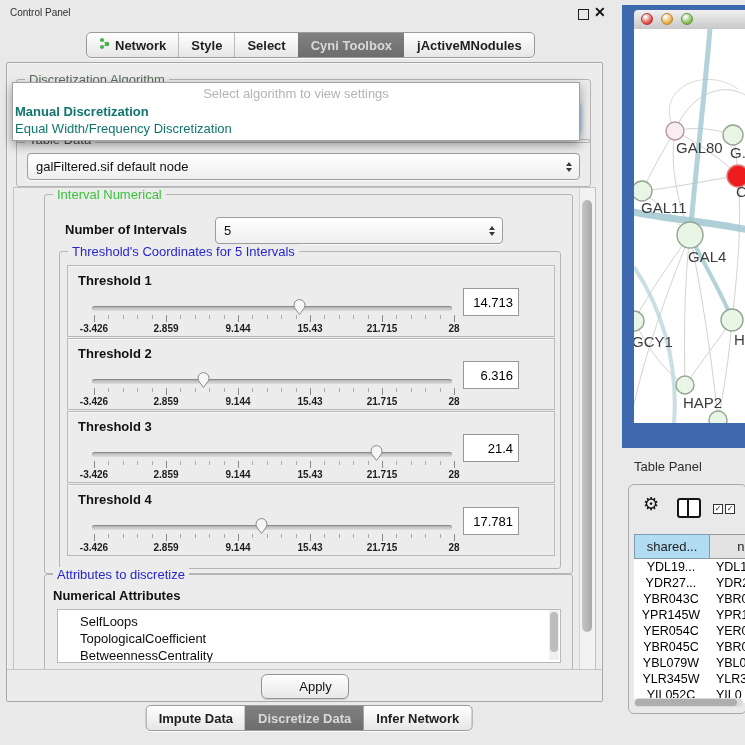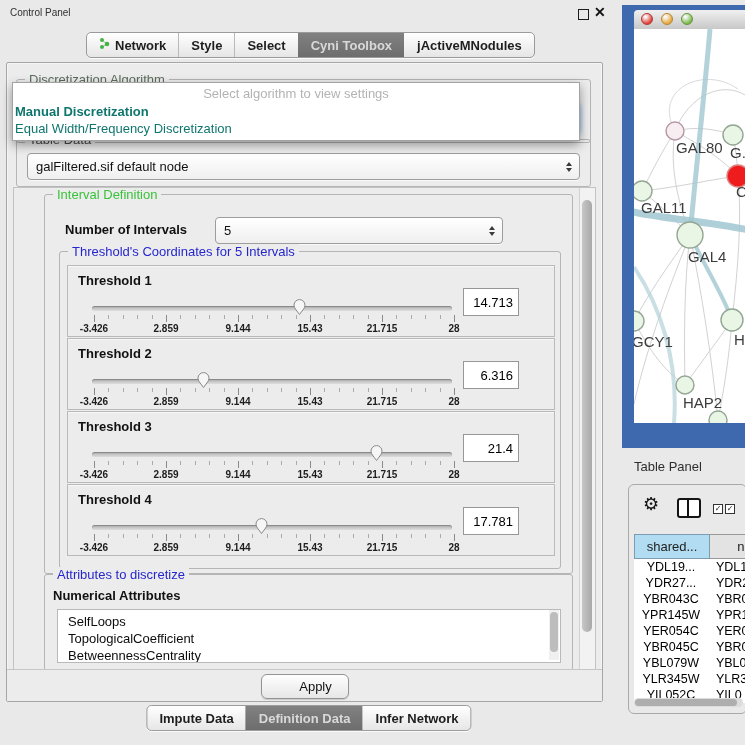--- a/index.html
+++ b/index.html
@@ -55,21 +55,21 @@
   .tick{position:absolute;width:1px;background:#8a8a8a;}
   .tick.major{top:49px;height:7px;}
   .tick.minor{top:49px;height:4px;background:#aaa;}
   .tick-label{position:absolute;top:57px;font-size:10px;font-weight:bold;color:#1d1d1d;transform:translateX(-50%);white-space:nowrap;}
   .value-box{position:absolute;left:395px;top:22px;width:56px;height:28px;box-sizing:border-box;background:#fff;border:1px solid #979797;display:flex;align-items:center;justify-content:flex-end;padding-right:5px;font-size:13px;color:#000;}
 
   .bold-label{font-weight:bold;font-size:13px;color:#111;}
 
   
   .attr-list{position:absolute;left:12px;top:34px;width:502px;height:52px;background:#fff;border:1px solid #b9b9b9;overflow:hidden;}
-  .attr-item{height:17px;line-height:17px;padding-left:10px;font-size:13px;color:#0c0c0c;cursor:pointer;}
+  .attr-item{height:17px;line-height:17px;padding-left:22px;font-size:13px;color:#0c0c0c;cursor:pointer;}
   .attr-list .pad{height:3px;}
   .attr-scroll{position:absolute;right:1px;top:1px;bottom:1px;width:10px;background:#f0f0f0;}
   .attr-scroll .thumb{position:absolute;left:1px;top:2px;width:8px;height:40px;border-radius:4px;background:#bdbdbd;}
 
   
   .apply-row{position:absolute;left:0;right:0;top:606px;height:31px;border-top:1px solid #c6c6c6;background:#ececec;}
   .apply-btn{position:absolute;left:50%;top:4px;transform:translateX(-50%);width:64px;height:23px;border:1px solid #949494;border-radius:6px;background:linear-gradient(#fefefe,#e7e7e7);font-size:13px;color:#111;display:flex;align-items:center;justify-content:center;cursor:pointer;box-shadow:0 1px 1px rgba(0,0,0,.15);padding-left:22px;}
 
   
   .netwin{position:absolute;left:622px;top:5px;width:123px;height:443px;background:#3e69ae;box-shadow:inset 3px 0 0 #3054940;}
@@ -153,21 +153,21 @@
           <span class="stepper">
               <span class="arr-up"></span>
               <span class="arr-dn"></span>
             </span>
         </div>
       </div>
 
       <div class="viewport">
 
         <div class="group" style="left:30px;top:6px;width:527px;height:378px;">
-          <span class="group-title t-green">Interval Definition</span>
+          <span class="group-title t-green">Interval Numerical</span>
           <span class="bold-label" style="position:absolute;left:20px;top:27px;">Number of Intervals</span>
           <div class="combo" style="left:170px;top:22px;width:278px;height:25px;">
             <span>5</span>
             <span class="stepper">
                 <span class="arr-up"></span>
                 <span class="arr-dn"></span>
               </span>
           </div>
 
           <div class="group" style="left:14px;top:56px;width:500px;height:316px;">
@@ -360,21 +360,21 @@
         <div class="apply-btn">Apply</div>
       </div>
     </div>
 
     <div class="cp-bottombar">
       <div class="tabbar" style="position:relative;top:0;left:50%;transform:translateX(-50%);display:inline-flex;" id="bottom-tabbar">
           <div class="tab">
             <span>Impute Data</span>
           </div>
           <div class="tab selected">
-            <span>Definition Data</span>
+            <span>Discretize Data</span>
           </div>
           <div class="tab">
             <span>Infer Network</span>
           </div>
         </div>
     </div>
   </div>
 
   <div class="popup">
     <div class="popup-hint">Select algorithm to view settings</div>

